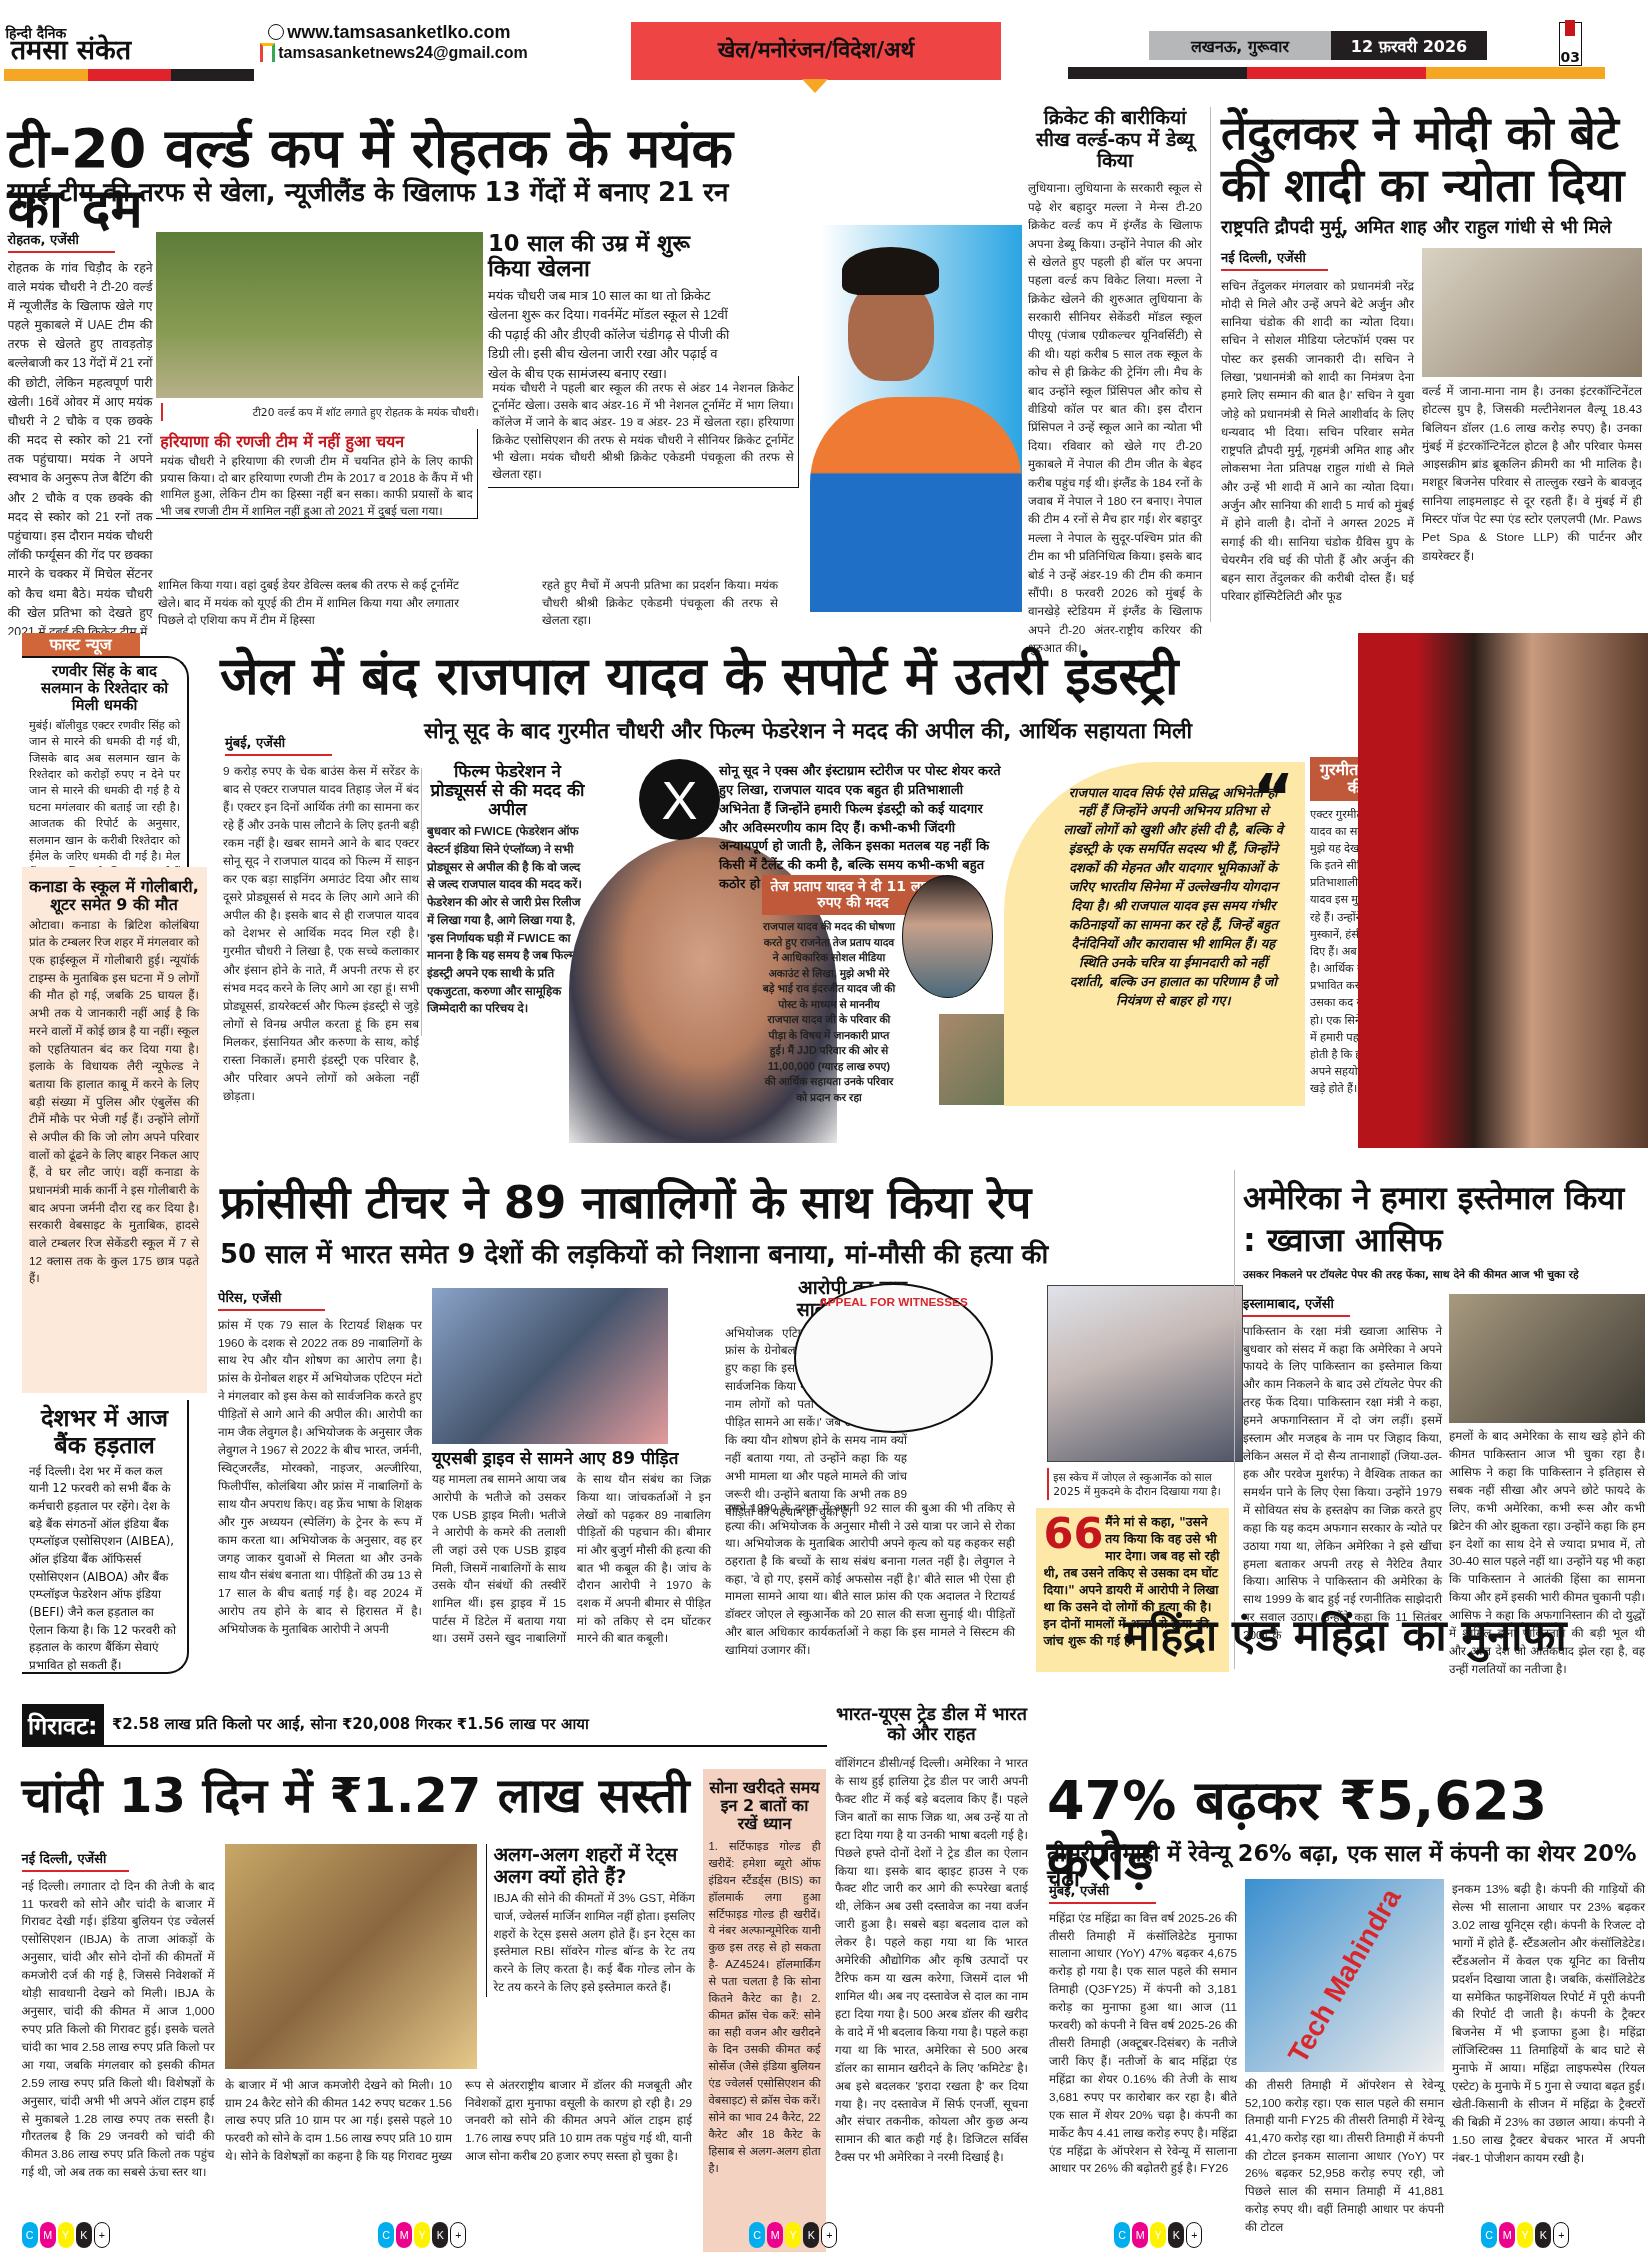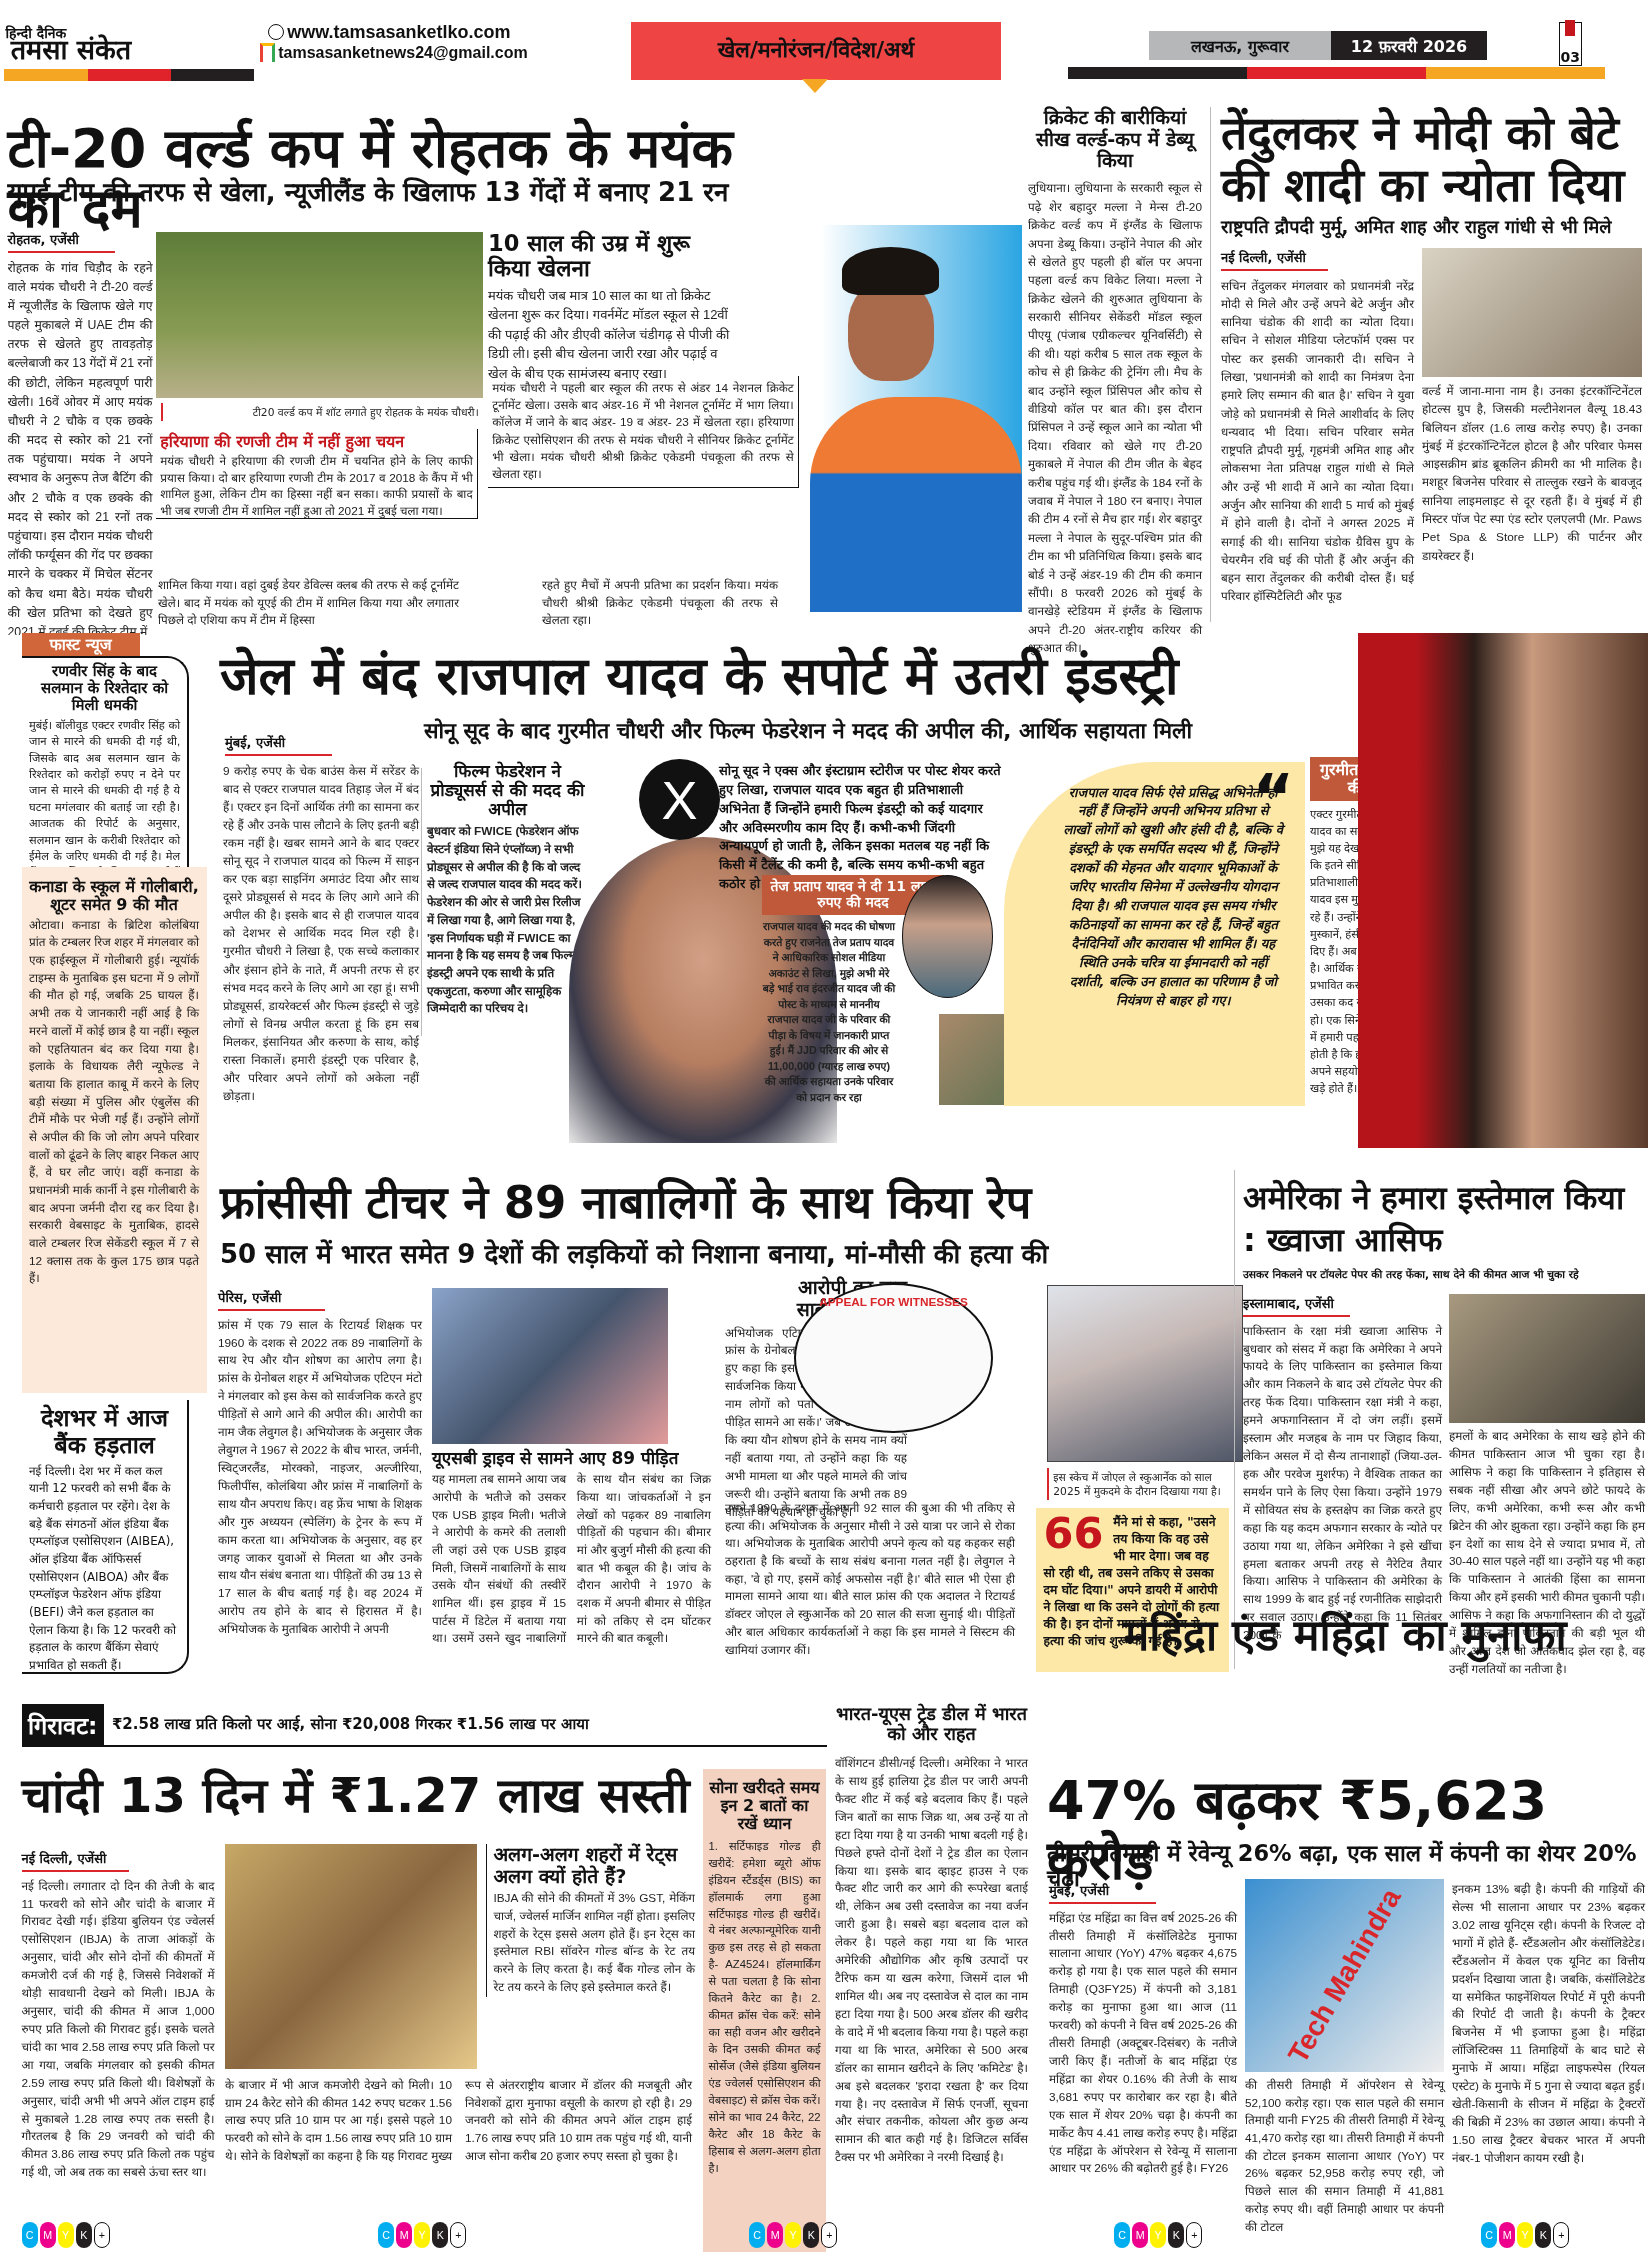--- a/index.html
+++ b/index.html
@@ -165,21 +165,21 @@
   <div class="hl" style="font-size:19.3px;text-align:right;margin-bottom:4.3px;">आरोपी का नाम सार्वजनिक हुआ</div>
   <div class="body" style="font-size:11.8px;line-height:1.52;">अभियोजक एटिएन मंटो ने दक्षिण-पूर्वी फ्रांस के ग्रेनोबल में पत्रकारों से बात करते हुए कहा कि इस मामले में आरोपी का नाम सार्वजनिक किया गया है। उन्होंने कहा, 'यह नाम लोगों को पता होना चाहिए, ताकि पीड़ित सामने आ सकें।' जब उनसे पूछा गया कि क्या यौन शोषण होने के समय नाम क्यों नहीं बताया गया, तो उन्होंने कहा कि यह अभी मामला था और पहले मामले की जांच जरूरी थी। उन्होंने बताया कि अभी तक 89 पीड़ितों की पहचान हो चुकी है।</div>
 </div>
 <div class="abs" style="left:794px;top:1283px;width:199px;height:150px;border:2.1px solid #111;border-radius:50%;background:#fafafa;display:flex;align-items:flex-start;justify-content:center;padding-top:9.7px;">
   <span style="color:#d9262b;font-weight:bold;font-size:11.8px;font-family:'Liberation Sans',sans-serif;">APPEAL FOR WITNESSES</span>
 </div>
 <div class="abs photo" style="left:1047px;top:1285px;width:196px;height:177px;border:1.1px solid #444;background:linear-gradient(160deg,#dfe3ea 0%,#c6b9b6 40%,#4f5667 100%);"></div>
 <div class="abs caption" style="left:1047px;top:1468px;width:196px;font-size:10.7px;">इस स्केच में जोएल ले स्कुआर्नेक को साल 2025 में मुकदमे के दौरान दिखाया गया है।</div>
 <div class="abs body" style="left:725px;top:1500px;width:290px;font-size:11.8px;line-height:1.5;">उसने 1990 के दशक में अपनी 92 साल की बुआ की भी तकिए से हत्या की। अभियोजक के अनुसार मौसी ने उसे यात्रा पर जाने से रोका था। अभियोजक के मुताबिक आरोपी अपने कृत्य को यह कहकर सही ठहराता है कि बच्चों के साथ संबंध बनाना गलत नहीं है। लेवुगल ने कहा, 'वे हो गए, इसमें कोई अफसोस नहीं है।' बीते साल भी ऐसा ही मामला सामने आया था। बीते साल फ्रांस की एक अदालत ने रिटायर्ड डॉक्टर जोएल ले स्कुआर्नेक को 20 साल की सजा सुनाई थी। पीड़ितों और बाल अधिकार कार्यकर्ताओं ने कहा कि इस मामले ने सिस्टम की खामियां उजागर कीं।</div>
 <div class="abs" style="left:1036px;top:1508px;width:193px;height:164px;background:#fde8a8;padding:6.4px 7.5px;">
-  <span style="float:left;font-size:43px;line-height:0.9;color:#c4161c;font-weight:bold;margin-right:10px;">66</span>
+  <span style="float:left;font-size:43px;line-height:0.9;color:#c4161c;font-weight:bold;margin-right:2px;">66</span>
   <span class="hl" style="font-size:12.3px;line-height:1.38;">मैंने मां से कहा, "उसने तय किया कि वह उसे भी मार देगा। जब वह सो रही थी, तब उसने तकिए से उसका दम घोंट दिया।" अपने डायरी में आरोपी ने लिखा था कि उसने दो लोगों की हत्या की है। इन दोनों मामलों में अलग से हत्या की जांच शुरू की गई है।</span>
 </div>
 
 <div class="sep" style="left:1234px;top:1170px;width:1.1px;height:499px;"></div>
 <div class="abs hl" style="left:1243px;top:1178px;width:403px;font-size:32px;line-height:1.3;">अमेरिका ने हमारा इस्तेमाल किया : ख्वाजा आसिफ</div>
 <div class="abs hl" style="left:1243px;top:1269px;width:403px;font-size:10.7px;">उसकर निकलने पर टॉयलेट पेपर की तरह फेंका, साथ देने की कीमत आज भी चुका रहे</div>
 <div class="abs" style="left:1243px;top:1294px;width:199px;">
   <div class="dateline">इस्लामाबाद, एजेंसी</div>
   <div class="body" style="font-size:11.8px;line-height:1.52;">पाकिस्तान के रक्षा मंत्री ख्वाजा आसिफ ने बुधवार को संसद में कहा कि अमेरिका ने अपने फायदे के लिए पाकिस्तान का इस्तेमाल किया और काम निकलने के बाद उसे टॉयलेट पेपर की तरह फेंक दिया। पाकिस्तान रक्षा मंत्री ने कहा, हमने अफगानिस्तान में दो जंग लड़ीं। इसमें इस्लाम और मजहब के नाम पर जिहाद किया, लेकिन असल में दो सैन्य तानाशाहों (जिया-उल-हक और परवेज मुशर्रफ) ने वैश्विक ताकत का समर्थन पाने के लिए ऐसा किया। उन्होंने 1979 में सोवियत संघ के हस्तक्षेप का जिक्र करते हुए कहा कि यह कदम अफगान सरकार के न्योते पर उठाया गया था, लेकिन अमेरिका ने इसे खींचा हमला बताकर अपनी तरह से नैरेटिव तैयार किया। आसिफ ने पाकिस्तान की अमेरिका के साथ 1999 के बाद हुई नई रणनीतिक साझेदारी पर सवाल उठाए। उन्होंने कहा कि 11 सितंबर 2001 के</div>
 </div>

